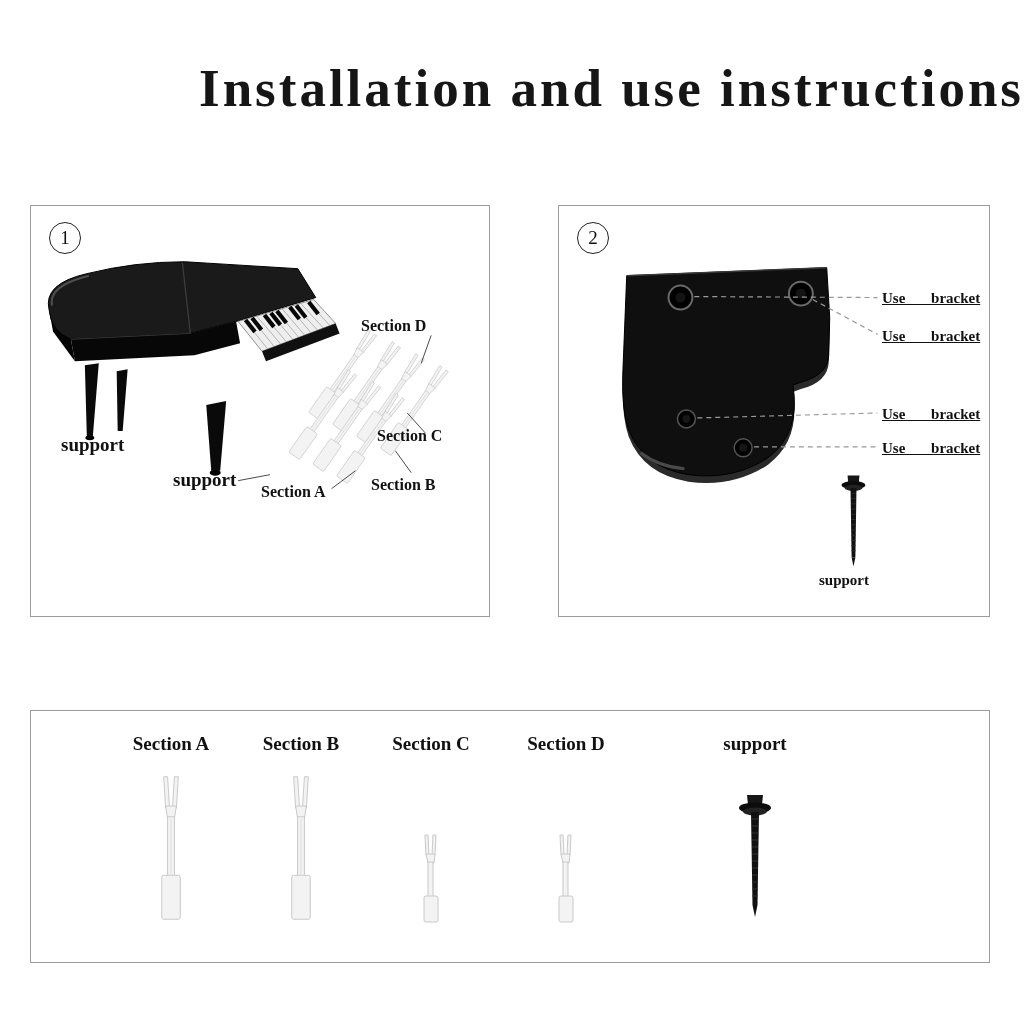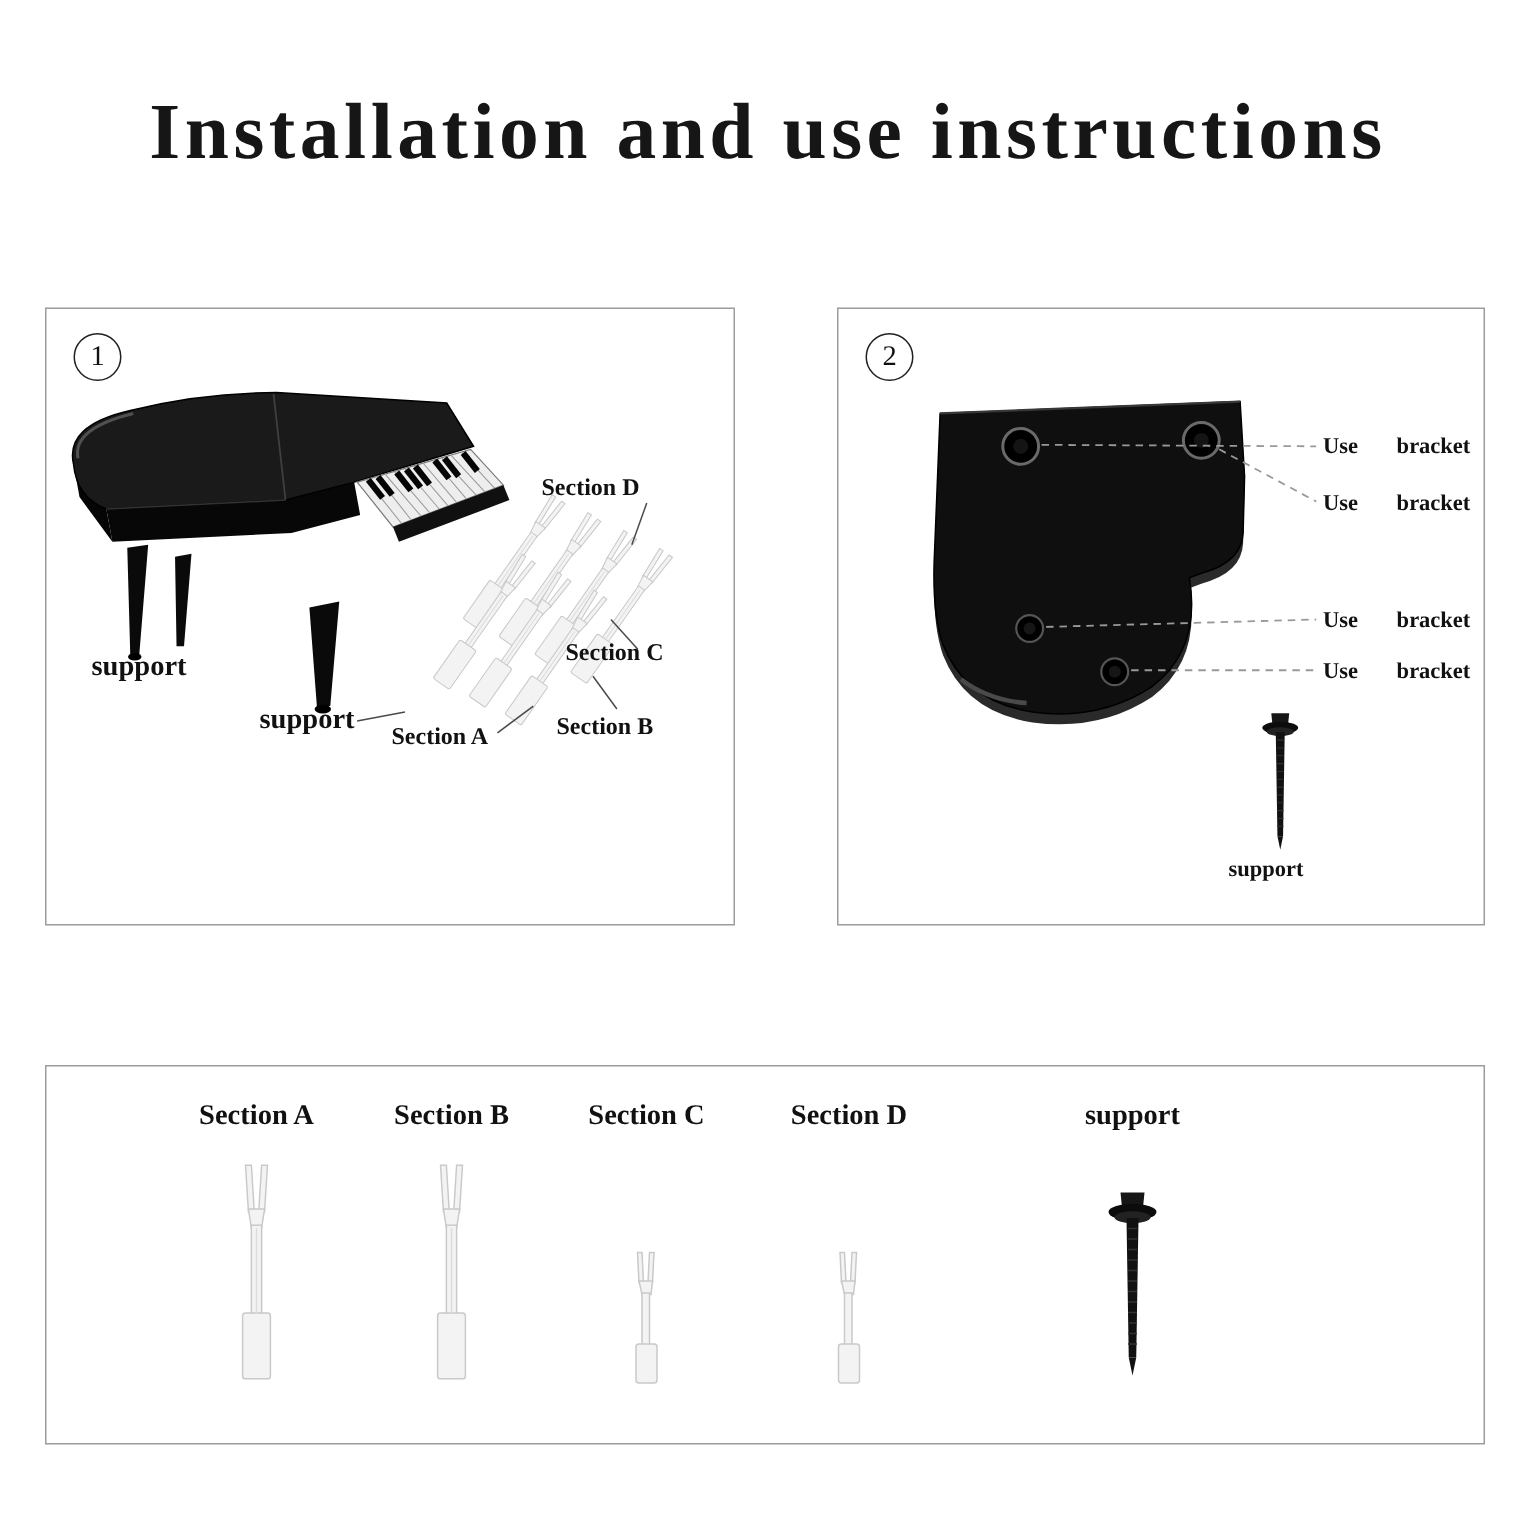--- a/index.html
+++ b/index.html
@@ -4,40 +4,40 @@
 <style>
   * { margin:0; padding:0; box-sizing:border-box; }
   html,body { background:#ffffff; }
   body {
     width:1024px; height:1024px; position:relative; overflow:hidden;
     font-family:"Liberation Serif", serif; color:#111;
   }
   .sheet { position:absolute; inset:0; background:#fff; }
   .title {
     position:absolute; top:58px; left:0; width:100%;
-    text-align:center; font-size:53px; font-weight:700;
+    text-align:right; font-size:53px; font-weight:700;
     letter-spacing:3px; color:#161616; white-space:nowrap;
   }
   .panel { position:absolute; border:1px solid #9c9c9c; background:#fff; }
   .p1 { left:30px;  top:205px; width:460px; height:412px; }
   .p2 { left:558px; top:205px; width:432px; height:412px; }
   .p3 { left:30px;  top:710px; width:960px; height:253px; }
   .badge {
     position:absolute; left:18px; top:16px; width:32px; height:32px;
     border:1.6px solid #222; border-radius:50%;
     display:flex; align-items:center; justify-content:center;
     font-size:19px; color:#111; background:#fff; z-index:3;
   }
   .fig { position:absolute; left:0; top:0; width:100%; height:100%; }
   .lbl { position:absolute; font-weight:700; color:#111; white-space:nowrap; z-index:2; }
   .lbl-support { font-size:19px; }
   .lbl-section { font-size:16px; }
   .bracket-label {
     position:absolute; left:323px; font-size:15px; font-weight:700;
-    word-spacing:22px; color:#111; white-space:nowrap; z-index:2;
+    word-spacing:22px; color:#111; white-space:nowrap; z-index:2;text-decoration:underline;
   }
   .screw-abs { position:absolute; z-index:2; }
   .p2-support { left:260px; top:366px; font-size:15px; }
   .part { position:absolute; top:22px; text-align:center; }
   .part-label { font-size:19px; font-weight:700; color:#111; white-space:nowrap; }
   .part-figure { height:158px; display:flex; align-items:flex-end; justify-content:center; margin-top:10px; }
   .defs-hidden { position:absolute; width:0; height:0; overflow:hidden; }
 </style>
 </head>
 <body>

